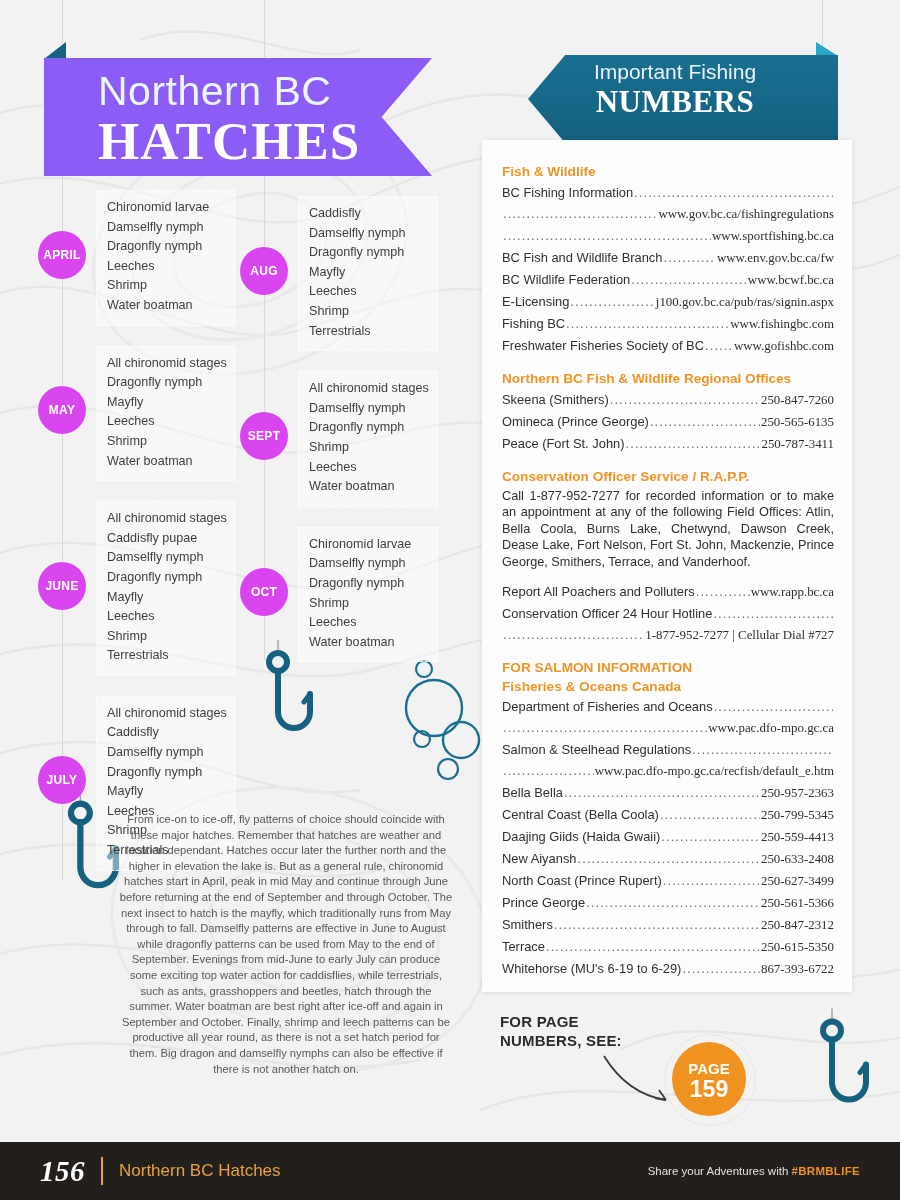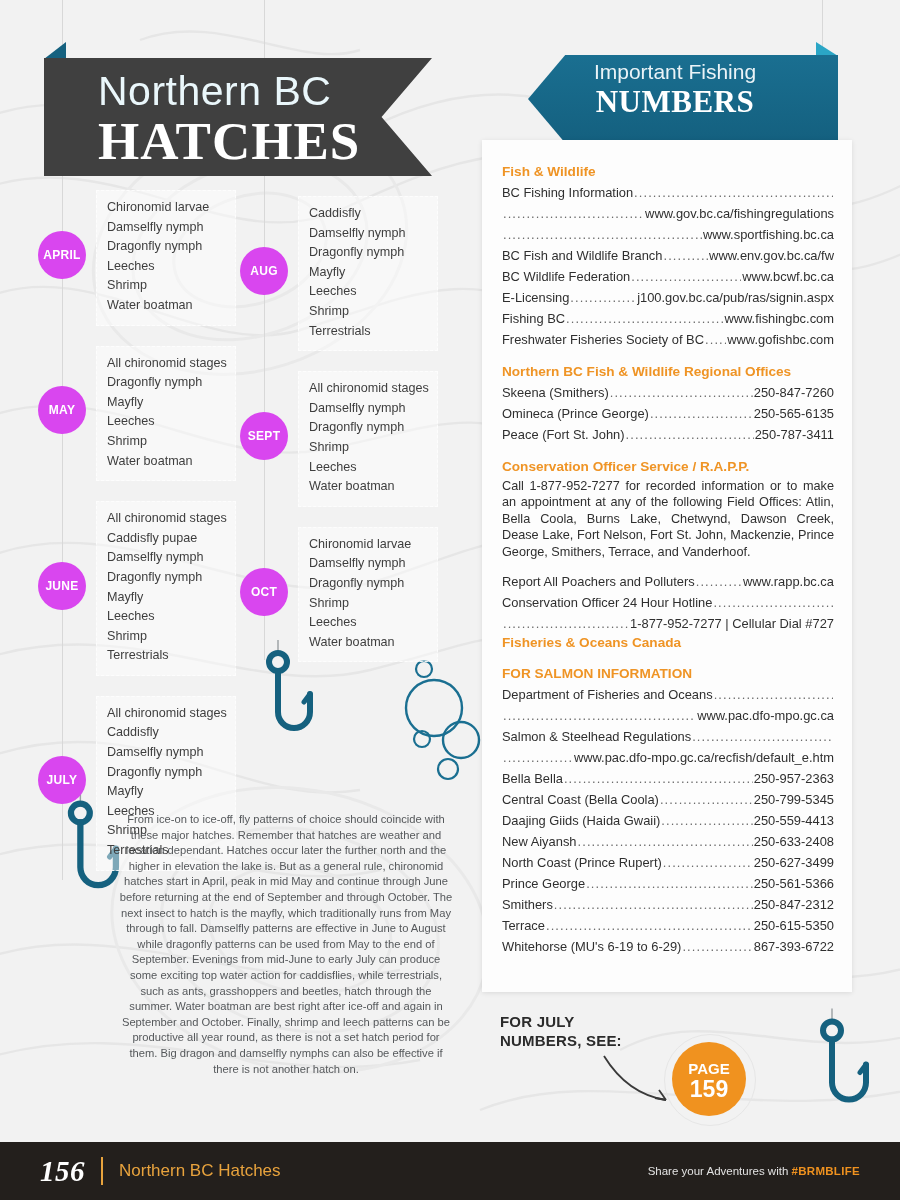--- a/index.html
+++ b/index.html
@@ -13,21 +13,21 @@
   
   .topo{position:absolute;inset:0;z-index:0;pointer-events:none;}
   .page-wrap{position:absolute;inset:0;z-index:1;}
 
   
   .vline{position:absolute;top:0;width:1px;background:#d8d8d8;z-index:1;}
 
   
   .ribbon-left{
     position:absolute;left:44px;top:58px;width:388px;height:118px;z-index:3;
-    background:#404040;
+    background:#8b5cf6;
     clip-path:polygon(0 0, 100% 0, 87% 50%, 100% 100%, 0 100%);
     box-sizing:border-box;padding:10px 0 0 54px;
   }
   .ribbon-left .l1{
     font-size:41px;color:#eaf7fb;letter-spacing:.5px;line-height:46px;
     font-weight:400;
   }
   .ribbon-left .l2{
     font-family:"Liberation Serif", serif;font-weight:700;
     font-size:53px;color:#ffffff;line-height:54px;letter-spacing:1px;
@@ -95,21 +95,21 @@
   .sect-h.tight{margin-top:0;line-height:18px;}
   .row{
     font-size:12.9px;line-height:21px;color:#2f2f2f;
     display:flex;align-items:baseline;white-space:nowrap;overflow:hidden;
   }
   .row .lbl{flex:0 0 auto;}
   .row .dots{
     flex:1 1 auto;overflow:hidden;white-space:nowrap;letter-spacing:1.1px;color:#6b6b6b;
     margin:0 1px;
   }
-  .row .val{flex:0 0 auto;}
+  .row .val{flex:0 0 auto;font-family:Liberation Serif, serif;}
   .row.rightonly{justify-content:flex-end;}
   .para-block{font-size:12.7px;line-height:16.4px;color:#2f2f2f;text-align:justify;margin-top:1px;}
   .spacer{height:11px;}
 
   
   .callout{
     position:absolute;left:500px;top:1012px;z-index:3;
     font-size:15px;font-weight:700;line-height:19px;color:#2b2b2b;letter-spacing:.2px;
   }
   .page-circle{
@@ -374,22 +374,22 @@
         <span class="val">www.rapp.bc.ca</span>
       </div>
       <div class="row">
         <span class="lbl">Conservation Officer 24 Hour Hotline</span>
         <span class="dots">..........................................................................................</span>
       </div>
       <div class="row rightonly">
         <span class="dots">..........................................................................................</span>
         <span class="val">1-877-952-7277 | Cellular Dial #727</span>
       </div>
+      <div class="sect-h">FOR SALMON INFORMATION</div>
       <div class="sect-h tight">Fisheries &amp; Oceans Canada</div>
-      <div class="sect-h">FOR SALMON INFORMATION</div>
       <div class="row">
         <span class="lbl">Department of Fisheries and Oceans</span>
         <span class="dots">..........................................................................................</span>
       </div>
       <div class="row rightonly">
         <span class="dots">..........................................................................................</span>
         <span class="val">www.pac.dfo-mpo.gc.ca</span>
       </div>
       <div class="row">
         <span class="lbl">Salmon &amp; Steelhead Regulations</span>
@@ -440,21 +440,21 @@
         <span class="val">250-615-5350</span>
       </div>
       <div class="row">
         <span class="lbl">Whitehorse (MU's 6-19 to 6-29)</span>
         <span class="dots">..........................................................................................</span>
         <span class="val">867-393-6722</span>
       </div>
     </div>
 
   <div class="callout">
-    <div>FOR JULY</div>
+    <div>FOR PAGE</div>
     <div>NUMBERS, SEE:</div>
   </div>
   <svg class="deco" style="left:600px;top:1052px;" width="80" height="60" viewBox="0 0 80 60">
     <path d="M4 4 C 20 30, 40 44, 66 48" fill="none" stroke="#3a3a3a" stroke-width="1.8"></path>
     <path d="M66 48 L55 46 M66 48 L59 38" fill="none" stroke="#3a3a3a" stroke-width="1.8"></path>
   </svg>
   <div class="page-circle-ring"></div>
   <div class="page-circle">
     <div class="pc1">PAGE</div>
     <div class="pc2">159</div>

